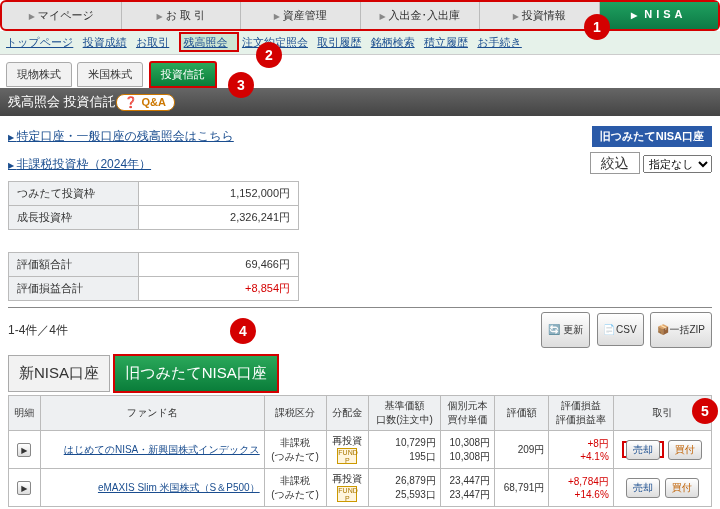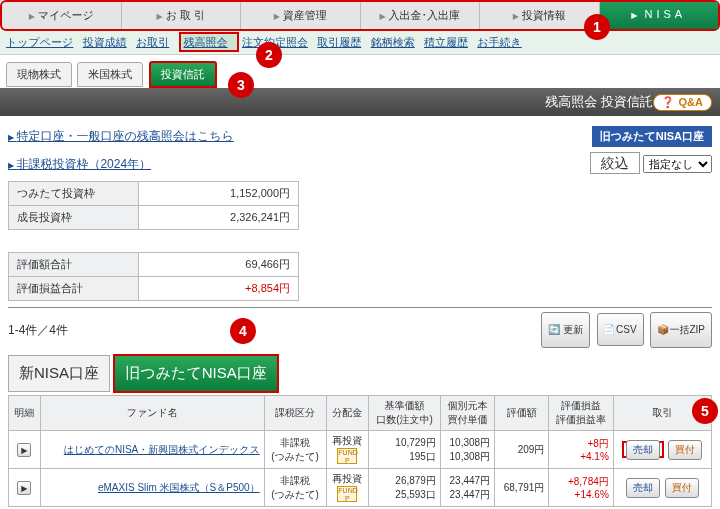--- a/index.html
+++ b/index.html
@@ -1,29 +1,29 @@
 <!DOCTYPE html>
 <html><head>
 <meta charset="utf-8">
 <style>
 *{box-sizing:border-box;margin:0;padding:0}
 body{font-family:"MS PGothic","Hiragino Kaku Gothic Pro",sans-serif;font-size:12px;color:#333;background:#fff;width:720px}
 a{color:#1a4d8f;text-decoration:underline;cursor:pointer}
 .main-nav{display:flex;border:2px solid #d40000;border-radius:6px;background:#e5e5e5}
 .main-nav .nav-item{flex:1;padding:6px 4px;text-align:center;border-right:1px solid #bbb;font-size:11px;color:#333;cursor:pointer;position:relative}
 .main-nav .nav-item:before{content:"▶";font-size:8px;color:#888;margin-right:3px}
-.main-nav .nav-item.nisa{background:linear-gradient(#1fa060,#0d7a45);color:#fff;font-weight:normal;border:none;letter-spacing:4px}
+.main-nav .nav-item.nisa{background:linear-gradient(#1fa060,#0d7a45);color:#fff;font-weight:bold;border:none;letter-spacing:4px}
 .main-nav .nav-item.nisa:before{color:#fff}
 .sub-nav{background:#e6f2ea;padding:4px 6px;border-bottom:1px solid #ccc}
 .sub-nav a{margin-right:6px;font-size:11px}
 .sub-nav .active-box{border:2px solid #d40000;padding:1px 3px;background:#cde4d3}
 .type-tabs{padding:6px 6px 0 6px}
 .type-tabs .tab{display:inline-block;padding:4px 10px;border:1px solid #aaa;border-radius:3px 3px 0 0;background:#f2f2f2;font-size:11px;margin-right:2px;cursor:pointer}
 .type-tabs .tab.active{background:linear-gradient(#2aa85a,#0a7d3a);color:#fff;border:2px solid #d40000}
-.section-bar{background:linear-gradient(#666,#444);color:#fff;padding:5px 8px;font-size:13px;display:flex;justify-content:flex-end;align-items:center}
+.section-bar{background:linear-gradient(#666,#444);color:#fff;padding:5px 8px;font-size:13px;display:flex;justify-content:flex-start;align-items:center}
 .qa-btn{background:#fff;color:#c70;border:1px solid #c70;border-radius:8px;padding:1px 8px;font-size:11px;font-weight:bold;cursor:pointer}
 .content{padding:6px 8px}
 .link-line{margin:4px 0;display:flex;justify-content:space-between;align-items:center}
 .link-line a:before{content:"▶ ";font-size:8px}
 .badge-old-nisa{background:#2a5aa8;color:#fff;padding:3px 8px;font-size:11px;font-weight:bold}
 .filter-row{text-align:right;margin:4px 0}
 .filter-row .lbl{border:1px solid #999;padding:2px 10px;background:#fff;font-size:14px}
 .filter-row select{font-size:11px;padding:1px}
 table.sum{border-collapse:collapse;margin:4px 0}
 table.sum td{border:1px solid #bbb;padding:4px 8px;font-size:11px}

